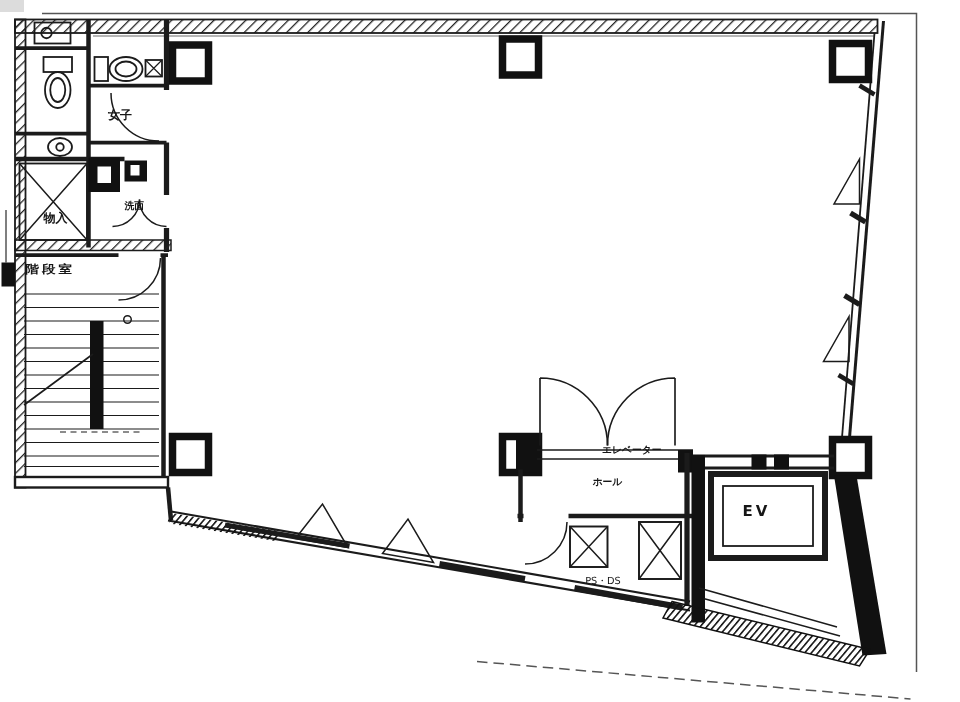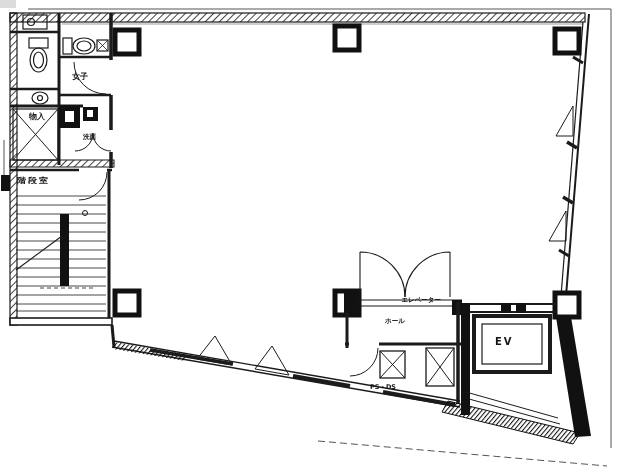--- a/index.html
+++ b/index.html
@@ -5,25 +5,25 @@
   html,body{margin:0;padding:0;background:#e8e8e8;}
   .stage{
     position:relative;width:640px;height:468px;background:#ffffff;
     font-family:"DejaVu Sans",sans-serif;overflow:hidden;
   }
   .stage svg{position:absolute;left:0;top:0;}
   .lbl{position:absolute;color:#161616;white-space:nowrap;line-height:1;}
   .lbl-ev{left:495px;top:337px;width:30px;font-size:10px;font-weight:700;letter-spacing:2px;}
   .lbl-stair{left:17px;top:177px;font-size:9px;font-weight:700;letter-spacing:2px;transform:scaleY(.85);transform-origin:left top;}
   .lbl-wc{left:28px;top:73px;font-size:8px;font-weight:700;margin-left:44px;}
-  .lbl-storage{left:29px;top:113px;font-size:8px;font-weight:600;}
+  .lbl-storage{left:29px;top:142px;font-size:8px;font-weight:600;}
   .lbl-wash{left:83px;top:134px;font-size:6.5px;font-weight:600;}
   .lbl-hall1{left:369px;top:297px;width:72px;text-align:right;font-size:6.5px;font-weight:600;}
-  .lbl-hall2{left:359px;top:318px;width:72px;text-align:center;font-size:6.5px;font-weight:600;}
-  .lbl-ps{left:370px;top:384px;width:64px;text-align:left;font-size:6.5px;font-weight:700;}
+  .lbl-hall2{left:369px;top:318px;width:72px;text-align:center;font-size:6.5px;font-weight:600;}
+  .lbl-ps{left:370px;top:384px;width:64px;text-align:center;font-size:6.5px;font-weight:400;}
 </style>
 </head>
 <body>
 
 <div class="stage">
 
 <svg width="640" height="468" viewBox="0 0 640 468">
   <defs>
     <pattern id="hatch" width="5" height="5" patternTransform="rotate(45)" patternUnits="userSpaceOnUse">
       <line x1="0" y1="0" x2="0" y2="5" stroke="#222" stroke-width="1.7"></line>

